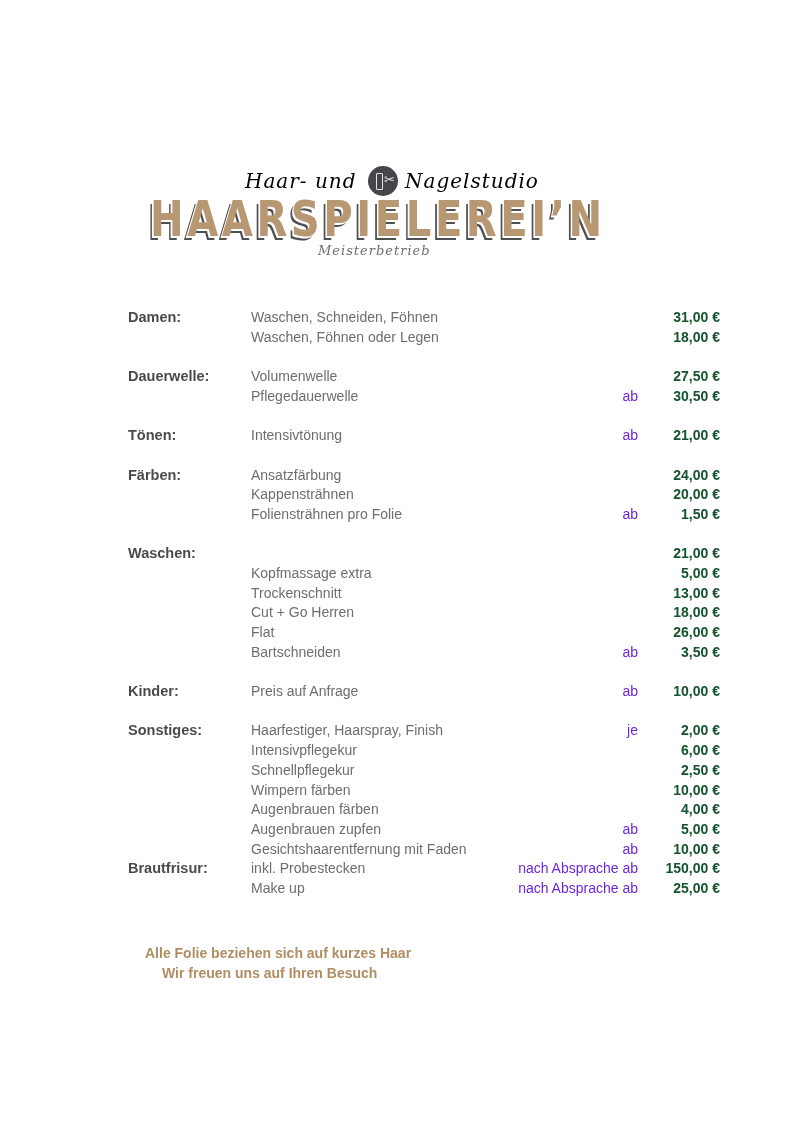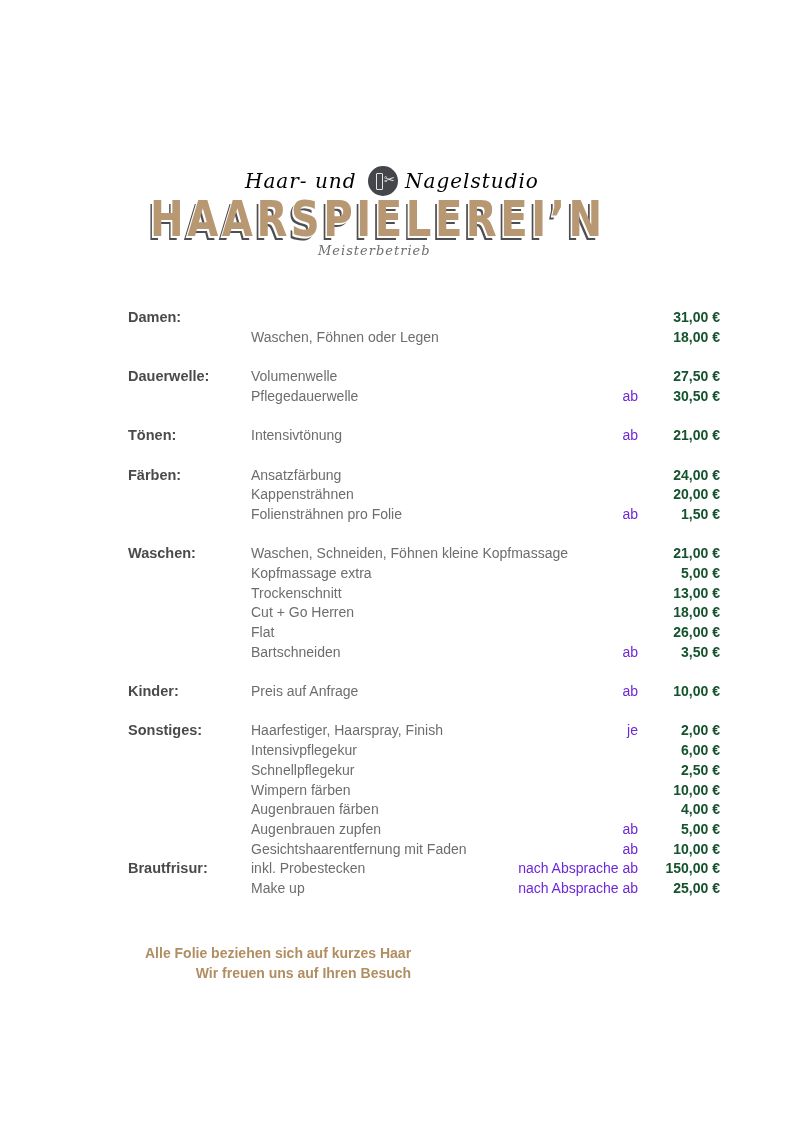--- a/index.html
+++ b/index.html
@@ -19,41 +19,42 @@
 
   .list { position: absolute; left: 84px; top: 308px; width: 636px; }
   .row { position: relative; height: 19.7px; font-size: 14px; line-height: 19.7px; margin-left: 44px; }
   .gap { height: 19.7px; }
   .cat { position: absolute; left: 0; top: 0; font-weight: bold; color: #4a4a4c; font-size: 14.5px; }
   .svc { position: absolute; left: 123px; top: 0; color: #6d6d6f; }
   .qual { position: absolute; right: 82px; top: 0; color: #6d28d9; text-align: right; }
   .price { position: absolute; right: 0; top: 0; font-weight: bold; color: #14532d; text-align: right; }
 
   .footer { position: absolute; left: 145px; top: 943px; font-weight: bold; color: #b08e62; font-size: 14px; line-height: 20px; }
-  .footer .l2 { padding-left: 17px; text-align: right; }
+  .footer .l2 { padding-left: 17px; }
 </style>
 </head>
 <body>
 
 <div class="logo">
   <div class="logo-top">
     <span class="script left">Haar- und</span>
     <span class="badge">
       <span class="comb"></span>
       <span class="scis">✂</span>
     </span>
     <span class="script right">Nagelstudio</span>
   </div>
   <div class="wordmark">HAARSPIELEREI’N</div>
   <div class="tagline">Meisterbetrieb</div>
 </div>
 
 <div class="list" id="price-list">
     <div class="row">
       <span class="cat">Damen:</span>
+      <span class="svc">Waschen, Schneiden, Föhnen</span>
       <span class="qual"></span>
       <span class="price">31,00 €</span>
     </div>
     <div class="row">
       <span class="svc">Waschen, Föhnen oder Legen</span>
       <span class="qual"></span>
       <span class="price">18,00 €</span>
     </div>
     <div class="gap"></div>
     <div class="row">
@@ -87,21 +88,20 @@
       <span class="price">20,00 €</span>
     </div>
     <div class="row">
       <span class="svc">Foliensträhnen pro Folie</span>
       <span class="qual">ab</span>
       <span class="price">1,50 €</span>
     </div>
     <div class="gap"></div>
     <div class="row">
       <span class="cat">Waschen:</span>
-      <span class="svc">Waschen, Schneiden, Föhnen kleine Kopfmassage</span>
       <span class="qual"></span>
       <span class="price">21,00 €</span>
     </div>
     <div class="row">
       <span class="svc">Kopfmassage extra</span>
       <span class="qual"></span>
       <span class="price">5,00 €</span>
     </div>
     <div class="row">
       <span class="svc">Trockenschnitt</span>

